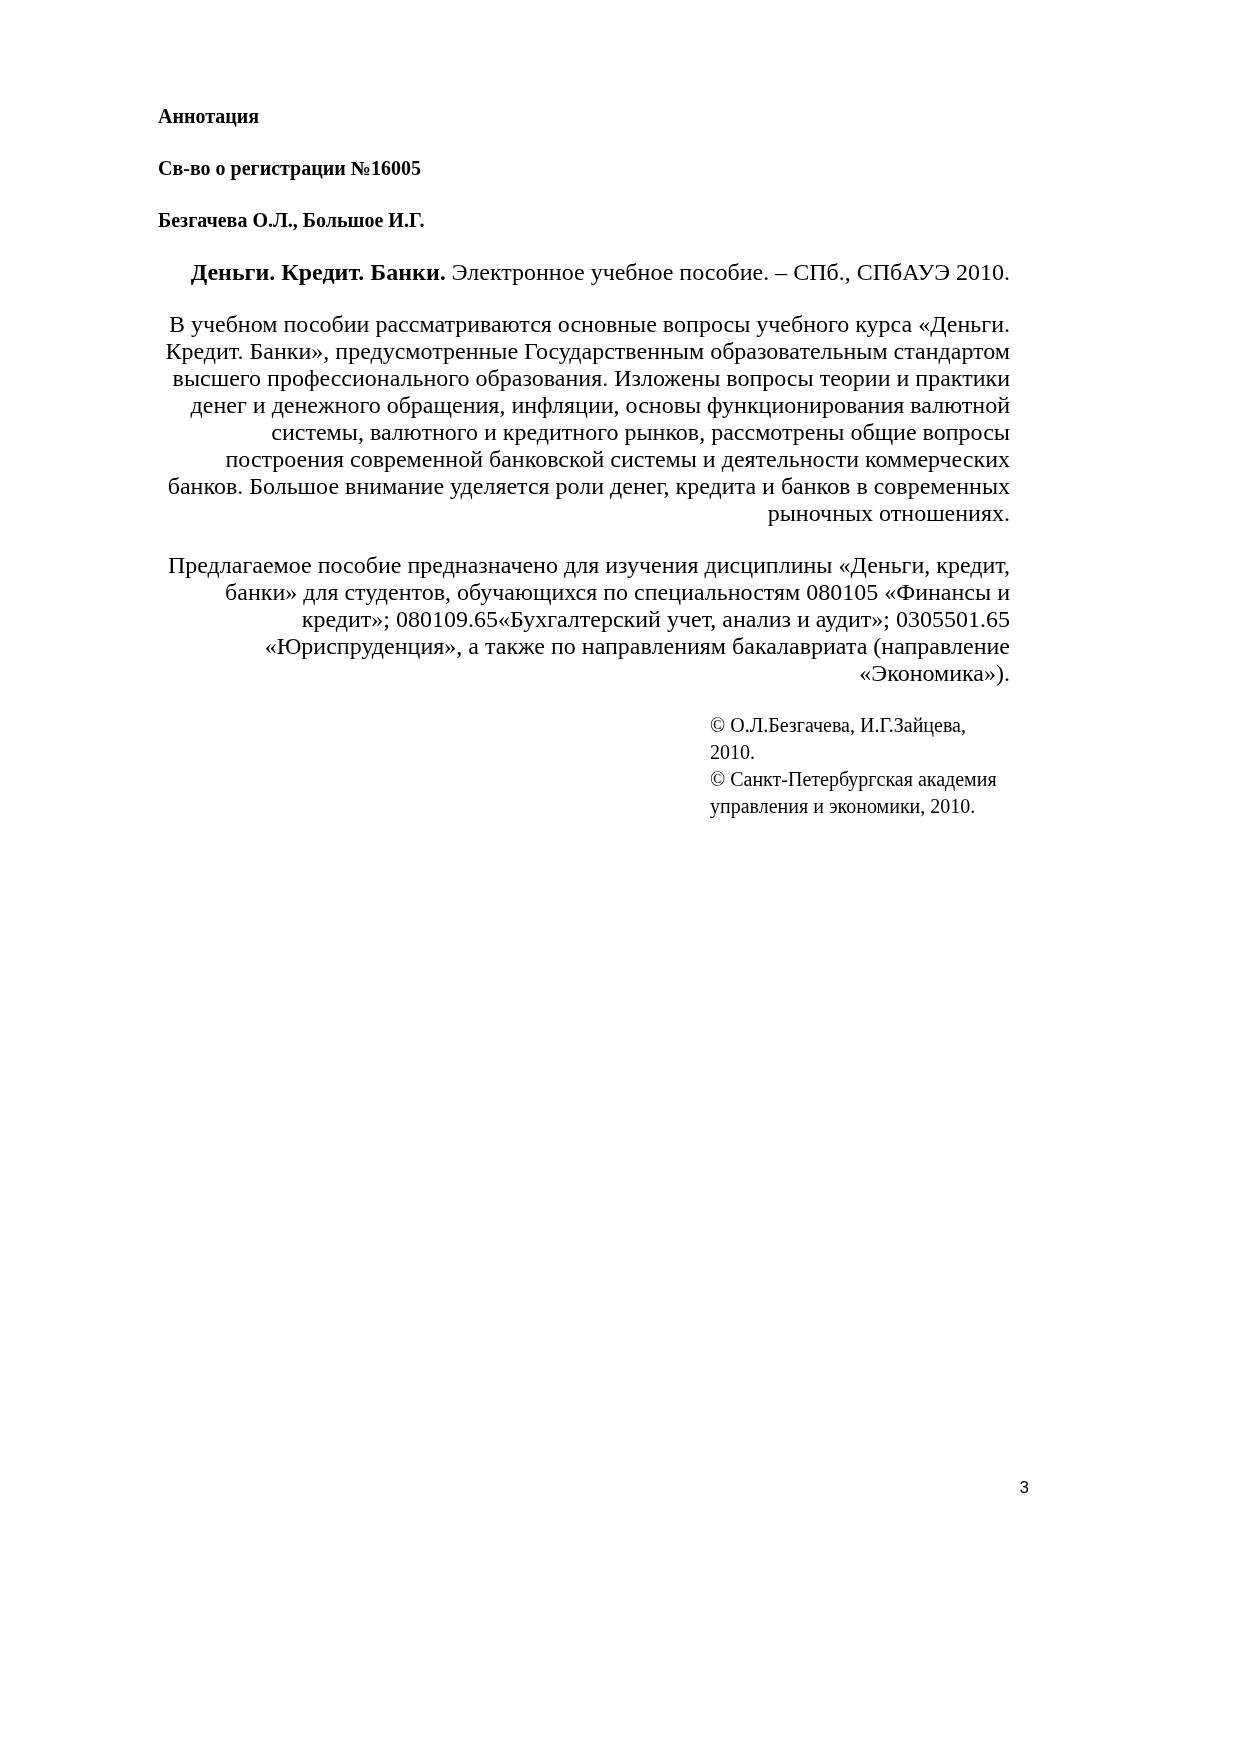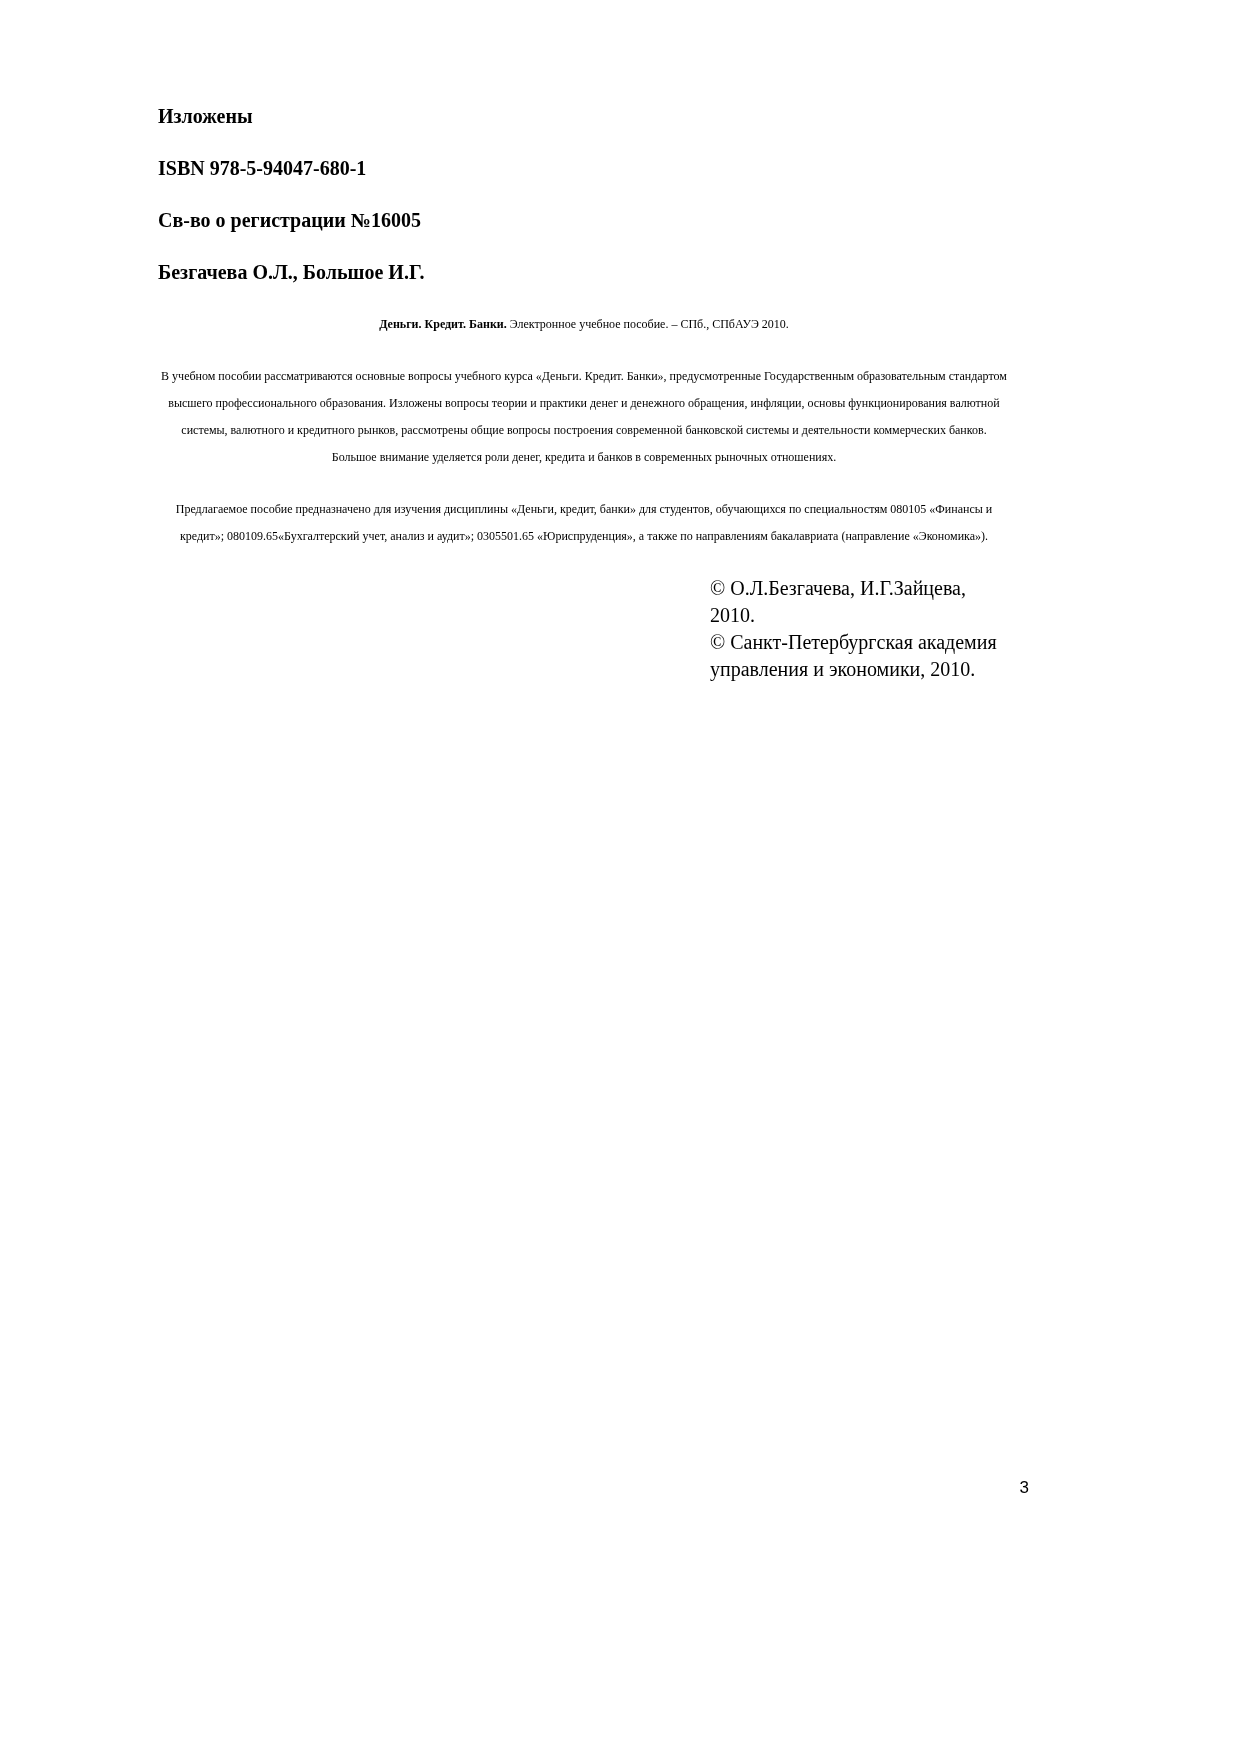--- a/index.html
+++ b/index.html
@@ -22,24 +22,24 @@
     top: 103px;
     width: 852px;
   }
   .line-block {
     font-size: 20px;
     line-height: 27px;
     font-weight: bold;
     margin: 0 0 25px 0;
   }
   .para {
-    font-size: 12px;
+    font-size: 24px;
     line-height: 27px;
     margin: 0 0 25px 0;
-    text-align: center;
+    text-align: right;
   }
   .para .lead-bold {
     font-weight: bold;
   }
   .copyright-block {
     margin-left: 552px;
     width: 300px;
     font-size: 20px;
     line-height: 27px;
   }
@@ -51,24 +51,23 @@
     font-size: 17px;
     color: #000000;
   }
 </style>
 </head>
 <body>
 
 <div class="page">
   <div class="content">
 
-    <div class="line-block">Изложены</div>
+    <div class="line-block">Аннотация</div>
 
 
-    <div class="line-block">ISBN 978-5-94047-680-1</div>
 
     <div class="line-block">Св-во о регистрации №16005</div>
 
     <div class="line-block">Безгачева О.Л., Большое И.Г.</div>
 
     <p class="para"><span class="lead-bold">Деньги. Кредит. Банки.</span><span> Электронное учебное пособие. – СПб., СПбАУЭ 2010.</span></p>
 
     <p class="para">В учебном пособии рассматриваются основные вопросы учебного курса «Деньги. Кредит. Банки», предусмотренные Государственным образовательным стандартом высшего профессионального образования. Изложены вопросы теории и практики денег и денежного обращения, инфляции, основы функционирования валютной системы, валютного и кредитного рынков, рассмотрены общие вопросы построения современной банковской системы и деятельности коммерческих банков. Большое внимание уделяется роли денег, кредита и банков в современных рыночных отношениях.</p>
 
     <p class="para">Предлагаемое пособие предназначено для изучения дисциплины «Деньги, кредит, банки» для студентов, обучающихся по специальностям 080105 «Финансы и кредит»; 080109.65«Бухгалтерский учет, анализ и аудит»; 0305501.65 «Юриспруденция», а также по направлениям бакалавриата (направление «Экономика»).</p>

